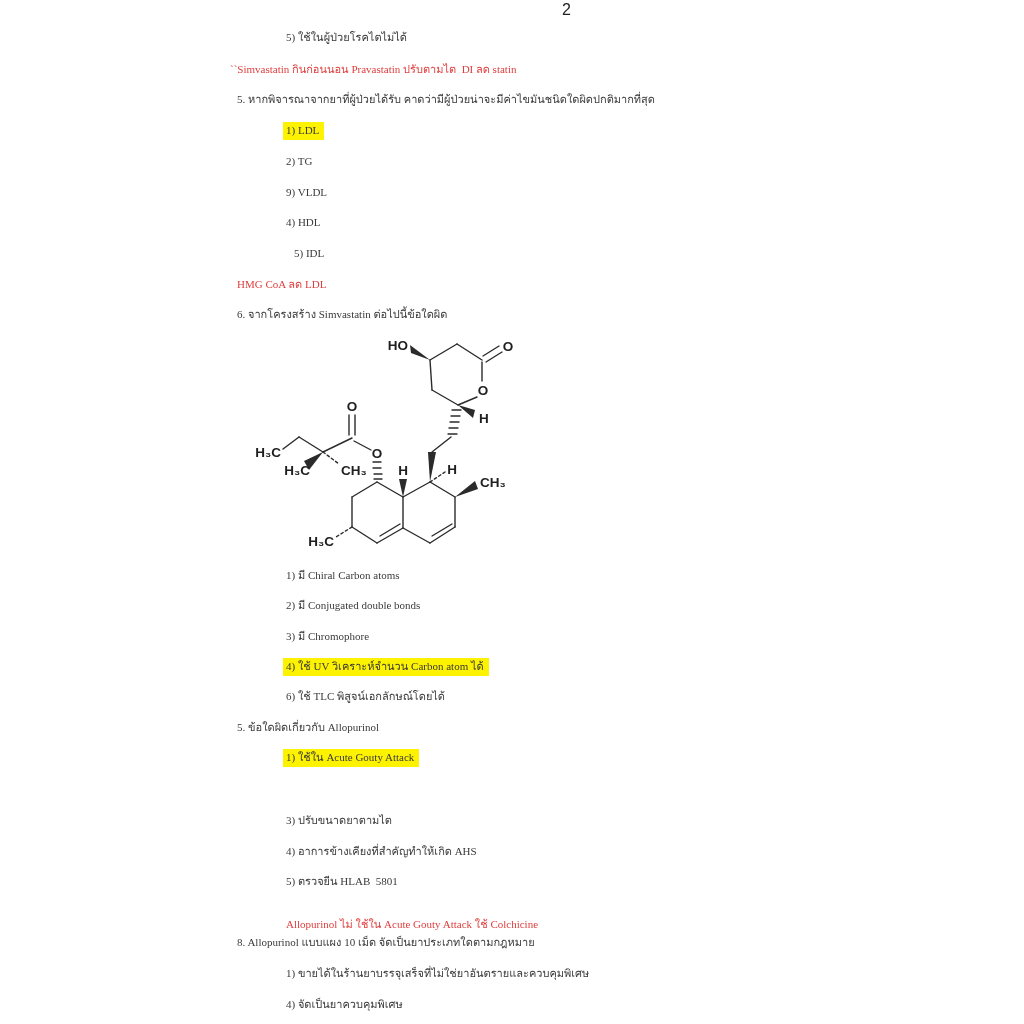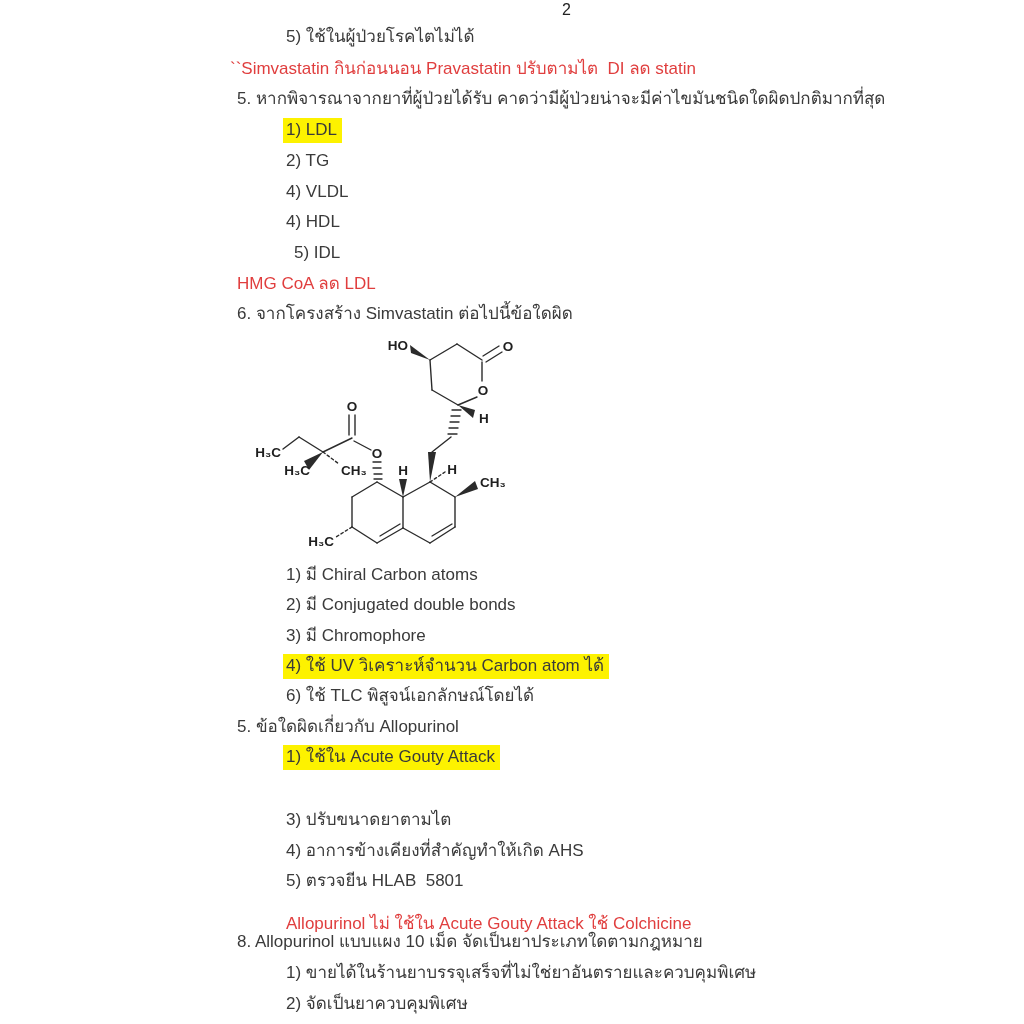--- a/index.html
+++ b/index.html
@@ -10,22 +10,22 @@
   }
   *{box-sizing:border-box;}
   html,body{margin:0;padding:0;}
   body{
     width:1024px;height:1024px;background:#ffffff;
     font-family:"Liberation Sans","DejaVu Sans",sans-serif;
     position:relative;overflow:hidden;color:var(--text);
   }
   .page{position:absolute;inset:0;}
   .line{
-    position:absolute;font-size:17px;line-height:30px;
-    white-space:pre;color:var(--text);
+    position:absolute;font-size:11px;line-height:30px;
+    white-space:pre;color:var(--text);font-family:Liberation Serif, serif;
   }
   .red{color:var(--red);}
   .hl{background:var(--hl);padding:2px 5px 4px 3px;margin-left:-3px;}
   .pageno{position:absolute;font-size:16px;line-height:20px;color:#222;}
   svg text{
     font-family:"Liberation Sans","DejaVu Sans",sans-serif;
     font-size:13.5px;font-weight:600;fill:#1f1f1f;
   }
   svg .bond{stroke:var(--struct);stroke-width:1.4;fill:none;stroke-linecap:round;}
   svg .dash{stroke-dasharray:2.6,2.6;}
@@ -38,21 +38,21 @@
 
   <div class="pageno" style="left:562px;top:0px;">2</div>
 
   <div class="line" style="left:286px;top:22px;">5) ใช้ในผู้ป่วยโรคไตไม่ได้</div>
 
   <div class="line red" style="left:230px;top:54px;">``Simvastatin กินก่อนนอน Pravastatin ปรับตามไต  DI ลด statin</div>
 
   <div class="line" style="left:237px;top:84px;">5. หากพิจารณาจากยาที่ผู้ป่วยได้รับ คาดว่ามีผู้ป่วยน่าจะมีค่าไขมันชนิดใดผิดปกติมากที่สุด</div>
   <div class="line" style="left:286px;top:115px;"><span class="hl">1) LDL</span></div>
   <div class="line" style="left:286px;top:146px;">2) TG</div>
-  <div class="line" style="left:286px;top:177px;">4) VLDL</div>
+  <div class="line" style="left:286px;top:177px;">9) VLDL</div>
   <div class="line" style="left:286px;top:207px;">4) HDL</div>
   <div class="line" style="left:286px;top:238px;margin-left:8px;">5) IDL</div>
   <div class="line red" style="left:237px;top:269px;">HMG CoA ลด LDL</div>
 
   <div class="line" style="left:237px;top:299px;">6. จากโครงสร้าง Simvastatin ต่อไปนี้ข้อใดผิด</div>
 
   <svg style="position:absolute;left:250px;top:330px;" width="280" height="235" viewBox="250 330 280 235">
 
     <polygon class="wedge" points="410,345 411,353 430,360"></polygon>
     <line class="bond" x1="430" y1="360" x2="457" y2="344"></line>
@@ -129,15 +129,15 @@
 
   <div class="line" style="left:237px;top:712px;">5. ข้อใดผิดเกี่ยวกับ Allopurinol</div>
   <div class="line" style="left:286px;top:742px;"><span class="hl">1) ใช้ใน Acute Gouty Attack</span></div>
   <div class="line" style="left:286px;top:805px;">3) ปรับขนาดยาตามไต</div>
   <div class="line" style="left:286px;top:836px;">4) อาการข้างเคียงที่สำคัญทำให้เกิด AHS</div>
   <div class="line" style="left:286px;top:866px;">5) ตรวจยีน HLAB  5801</div>
   <div class="line red" style="left:286px;top:897px;margin-top:12px;">Allopurinol ไม่ ใช้ใน Acute Gouty Attack ใช้ Colchicine</div>
 
   <div class="line" style="left:237px;top:927px;">8. Allopurinol แบบแผง 10 เม็ด จัดเป็นยาประเภทใดตามกฎหมาย</div>
   <div class="line" style="left:286px;top:958px;">1) ขายได้ในร้านยาบรรจุเสร็จที่ไม่ใช่ยาอันตรายและควบคุมพิเศษ</div>
-  <div class="line" style="left:286px;top:989px;">2) จัดเป็นยาควบคุมพิเศษ</div>
+  <div class="line" style="left:286px;top:989px;">4) จัดเป็นยาควบคุมพิเศษ</div>
 
 </div>
 
 </body></html>

